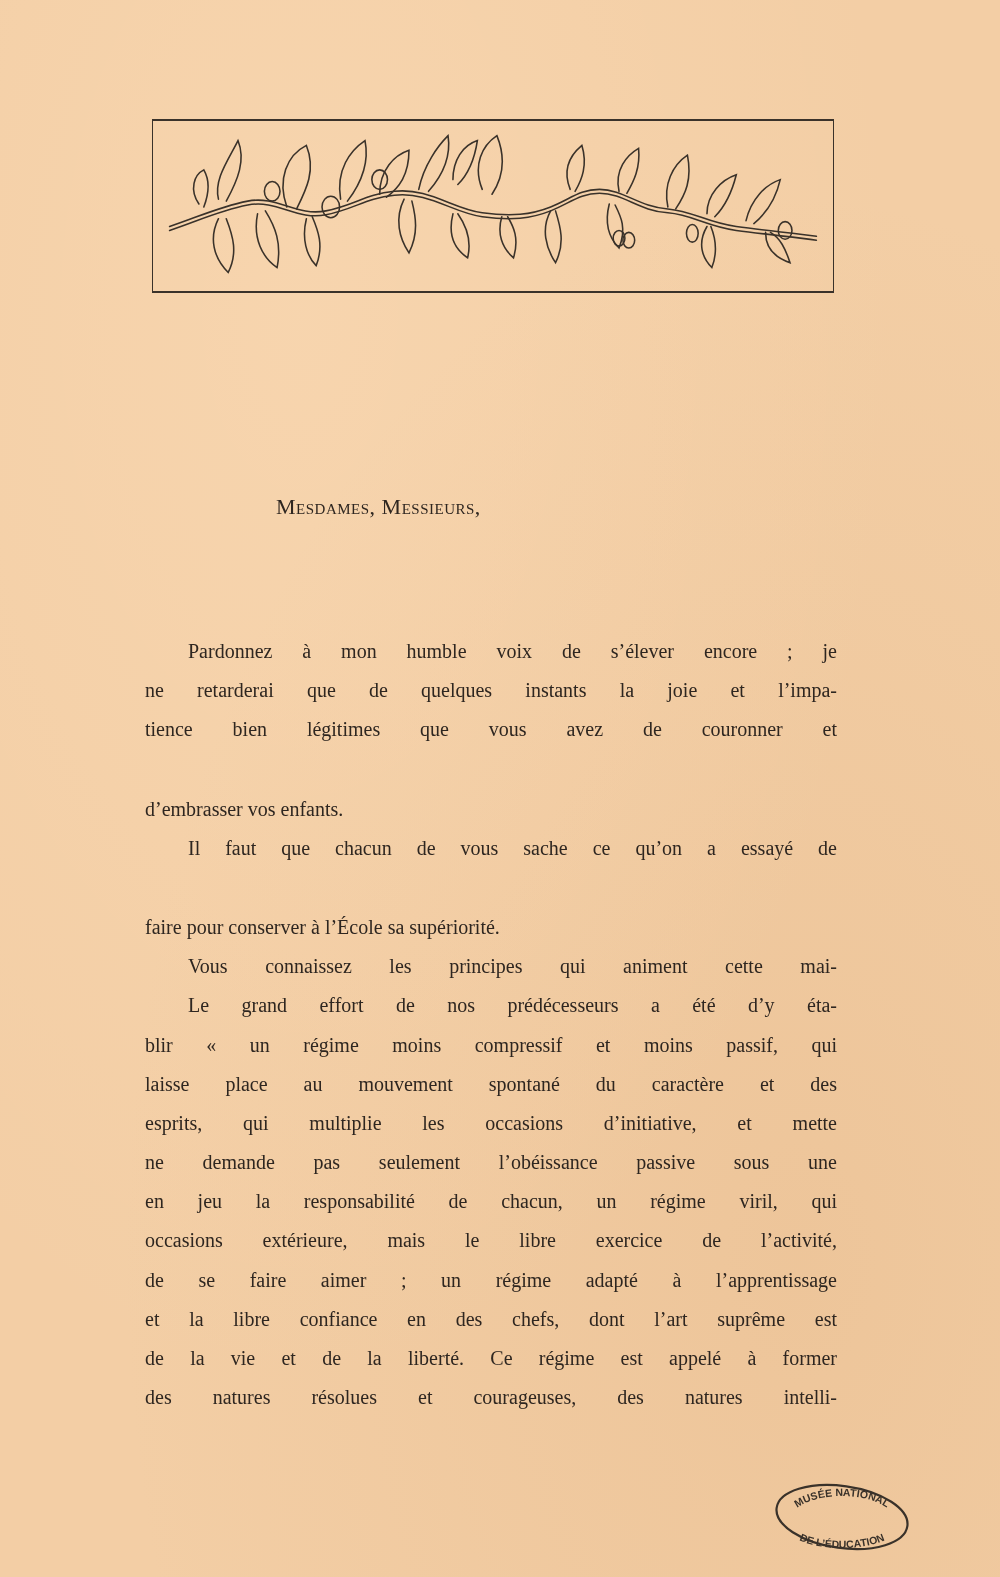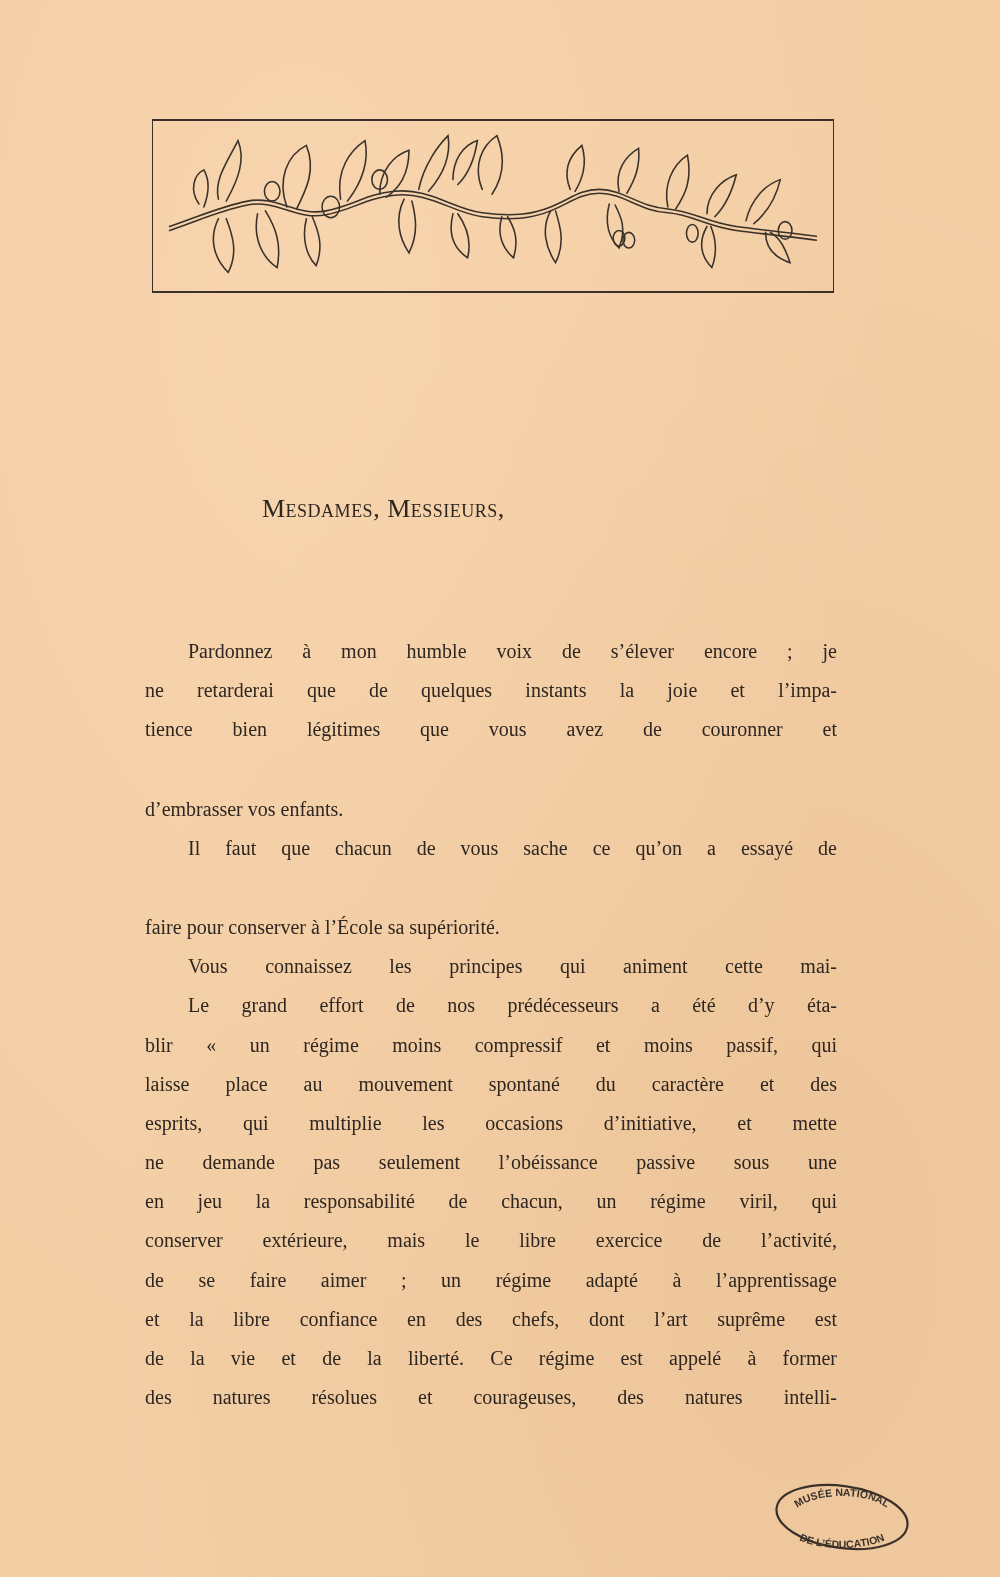--- a/index.html
+++ b/index.html
@@ -21,22 +21,22 @@
     position: absolute; left: 152px; top: 119px;
     width: 682px; height: 174px;
     border-top: 2px solid #3a322a;
     border-bottom: 2px solid #3a322a;
     border-left: 1.5px solid #3a322a;
     border-right: 1.5px solid #3a322a;
     box-sizing: border-box;
   }
   .ornament svg { position: absolute; left: 0; top: 0; width: 100%; height: 100%; }
   .salutation {
-    position: absolute; left: 262px; top: 494px;
-    font-size: 26px; letter-spacing: 0.5px;
+    position: absolute; left: 276px; top: 494px;
+    font-size: 22px; letter-spacing: 0.5px;
     font-variant: small-caps;
     white-space: nowrap;
   }
   .body-text {
     position: absolute; left: 145px; top: 632px;
     width: 692px;
     font-size: 20px;
     line-height: 39.2px;
   }
   .line { display: block; white-space: nowrap; text-align: justify; text-align-last: justify; height: 39.2px; }
@@ -112,21 +112,21 @@
     <div>
       <span class="line indent">Vous connaissez les principes qui animent cette mai-</span>
     </div>
     <div>
       <span class="line indent">Le grand effort de nos prédécesseurs a été d’y éta-</span>
       <span class="line">blir « un régime moins compressif et moins passif, qui</span>
       <span class="line">laisse place au mouvement spontané du caractère et des</span>
       <span class="line">esprits, qui multiplie les occasions d’initiative, et mette</span>
       <span class="line">ne demande pas seulement l’obéissance passive sous une</span>
       <span class="line">en jeu la responsabilité de chacun, un régime viril, qui</span>
-      <span class="line">conserver extérieure, mais le libre exercice de l’activité,</span>
+      <span class="line">occasions extérieure, mais le libre exercice de l’activité,</span>
       <span class="line">de se faire aimer ; un régime adapté à l’apprentissage</span>
       <span class="line">et la libre confiance en des chefs, dont l’art suprême est</span>
       <span class="line">de la vie et de la liberté. Ce régime est appelé à former</span>
       <span class="line">des natures résolues et courageuses, des natures intelli-</span>
     </div>
   </div>
 
   <div class="stamp">
     <svg viewBox="0 0 140 70">
       <defs>

